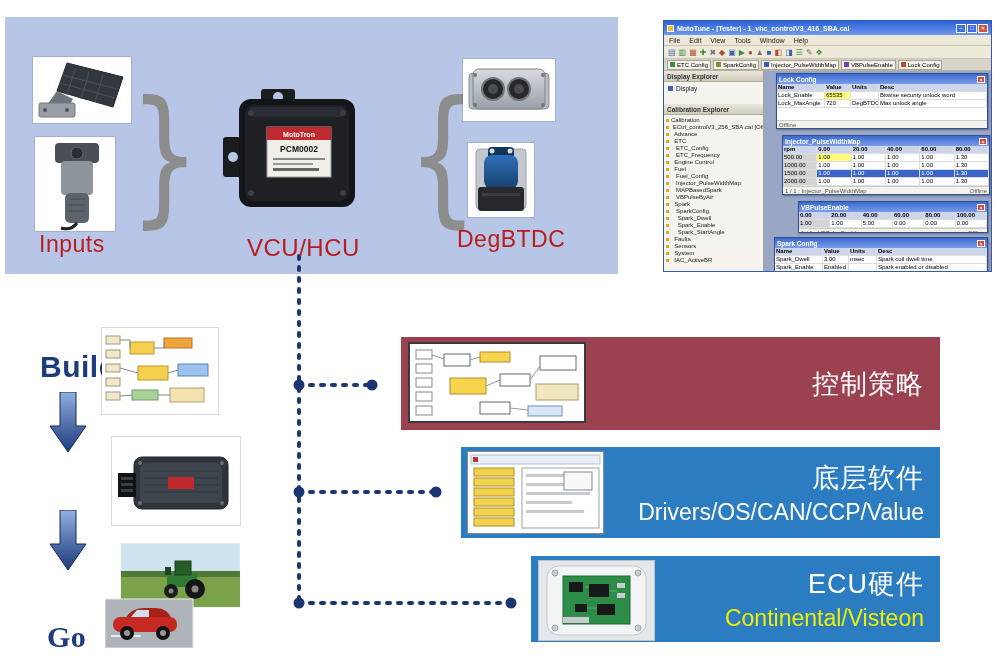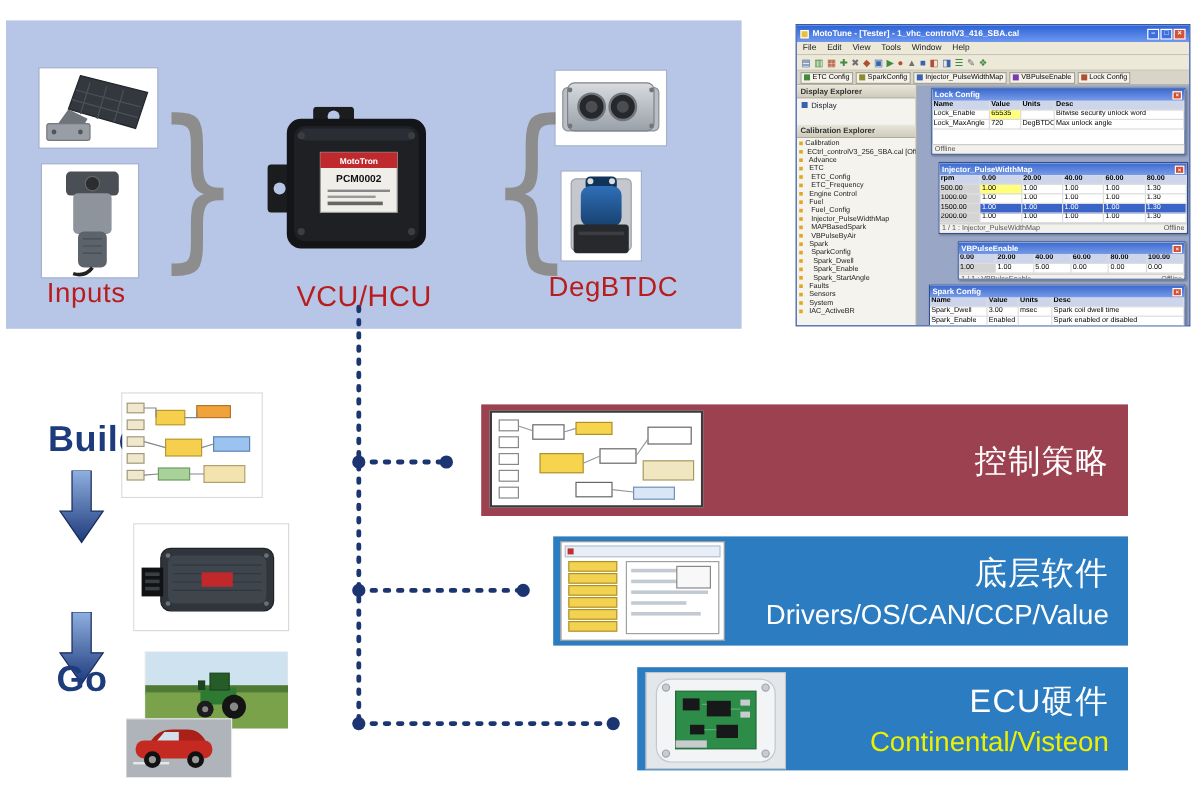--- a/index.html
+++ b/index.html
@@ -92,21 +92,21 @@
             height:8px; line-height:8px; display:flex; justify-content:space-between; background:#f2f1ec; }
   .w1 { left:12px; top:2px;   width:212px; height:56px; }
   .w2 { left:18px; top:64px;  width:208px; height:60px; }
   .w3 { left:34px; top:130px; width:190px; height:32px; }
   .w4 { left:10px; top:166px; width:214px; height:36px; }
 
   
   .step-label { position:absolute; color:#1d3c7c; font-weight:800; font-size:30px; letter-spacing:.5px; }
   .s-build { left:40px; top:350px; }
   .s-flash { left:33px; top:472px; }
-  .s-go    { left:47px; top:550px; }
+  .s-go    { left:47px; top:620px;font-family:Liberation Serif, serif; }
   .thumb { position:absolute; background:#fff; box-shadow:0 0 0 1px rgba(0,0,0,.15); }
   .t-sim { left:102px; top:328px; width:116px; height:86px; }
   .t-ecu { left:112px; top:437px; width:128px; height:88px; }
   .t-veh { left:105px; top:543px; width:135px; height:105px; box-shadow:none; background:transparent; }
   .down-arrow { position:absolute; width:40px; height:62px; }
   .a1 { left:48px; top:392px; }
   .a2 { left:48px; top:510px; }
 
   
   .banner { position:absolute; display:flex; align-items:center; }

